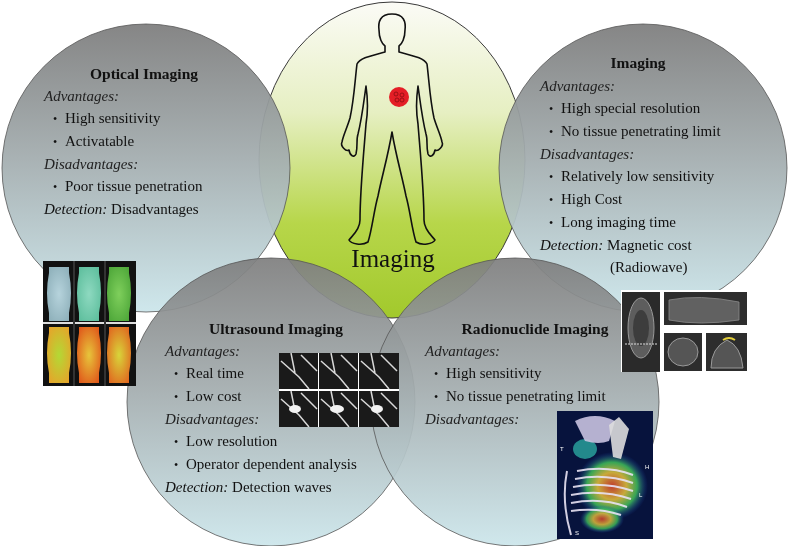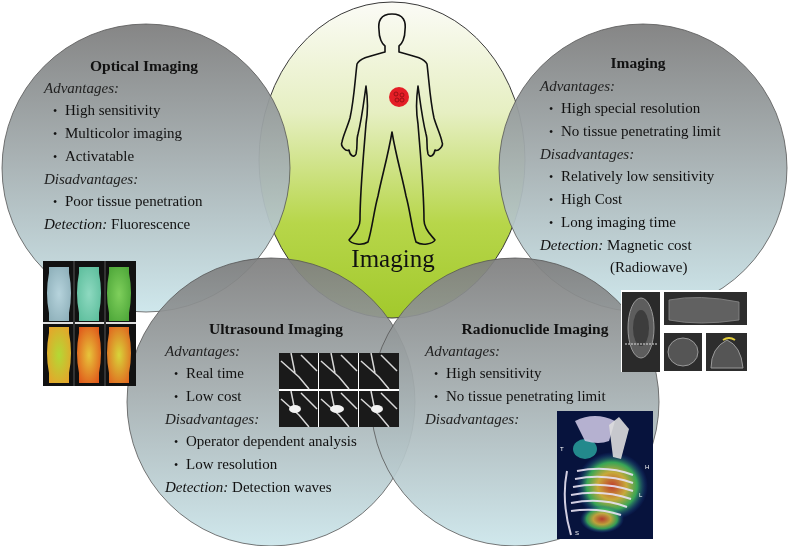--- a/index.html
+++ b/index.html
@@ -62,33 +62,32 @@
     <circle cx="399" cy="97" r="10" fill="#e41e26"></circle>
     <circle cx="396" cy="94" r="2" fill="none" stroke="#8a0c10" stroke-width="0.8"></circle>
     <circle cx="402" cy="95" r="2" fill="none" stroke="#8a0c10" stroke-width="0.8"></circle>
     <circle cx="397" cy="100" r="2" fill="none" stroke="#8a0c10" stroke-width="0.8"></circle>
     <circle cx="402" cy="100" r="2" fill="none" stroke="#8a0c10" stroke-width="0.8"></circle>
   </g>
 </svg>
 
 <div class="center-label">Imaging</div>
 
-<div class="panel" style="left:44px;top:55px;width:240px;">
+<div class="panel" style="left:44px;top:63px;width:240px;">
   <div class="title" style="width:200px;">Optical Imaging</div>
   <div class="sec">Advantages:</div>
   <ul>
     <li>High sensitivity</li>
-    <li>Multicolor imaging</li>
     <li>Activatable</li>
   </ul>
   <div class="sec">Disadvantages:</div>
   <ul>
     <li>Poor tissue penetration</li>
   </ul>
-  <div><span class="det-label">Detection:</span> <span>Fluorescence</span></div>
+  <div><span class="det-label">Detection:</span> <span>Disadvantages</span></div>
 </div>
 
 <div class="panel" style="left:540px;top:53px;width:250px;">
   <div class="title" style="width:196px;line-height:20px;margin-bottom:2px;">Imaging</div>
   <div class="sec">Advantages:</div>
   <ul>
     <li>High special resolution</li>
     <li>No tissue penetrating limit</li>
   </ul>
   <div class="sec">Disadvantages:</div>
@@ -103,22 +102,22 @@
 
 <div class="panel" style="left:165px;top:318px;width:240px;">
   <div class="title" style="width:222px;">Ultrasound Imaging</div>
   <div class="sec">Advantages:</div>
   <ul>
     <li>Real time</li>
     <li>Low cost</li>
   </ul>
   <div class="sec">Disadvantages:</div>
   <ul>
+    <li>Low resolution</li>
     <li>Operator dependent analysis</li>
-    <li>Low resolution</li>
   </ul>
   <div><span class="det-label">Detection:</span> <span>Detection waves</span></div>
 </div>
 
 <div class="panel" style="left:425px;top:318px;width:240px;">
   <div class="title" style="width:200px;margin-left:10px;">Radionuclide Imaging</div>
   <div class="sec">Advantages:</div>
   <ul>
     <li>High sensitivity</li>
     <li>No tissue penetrating limit</li>

